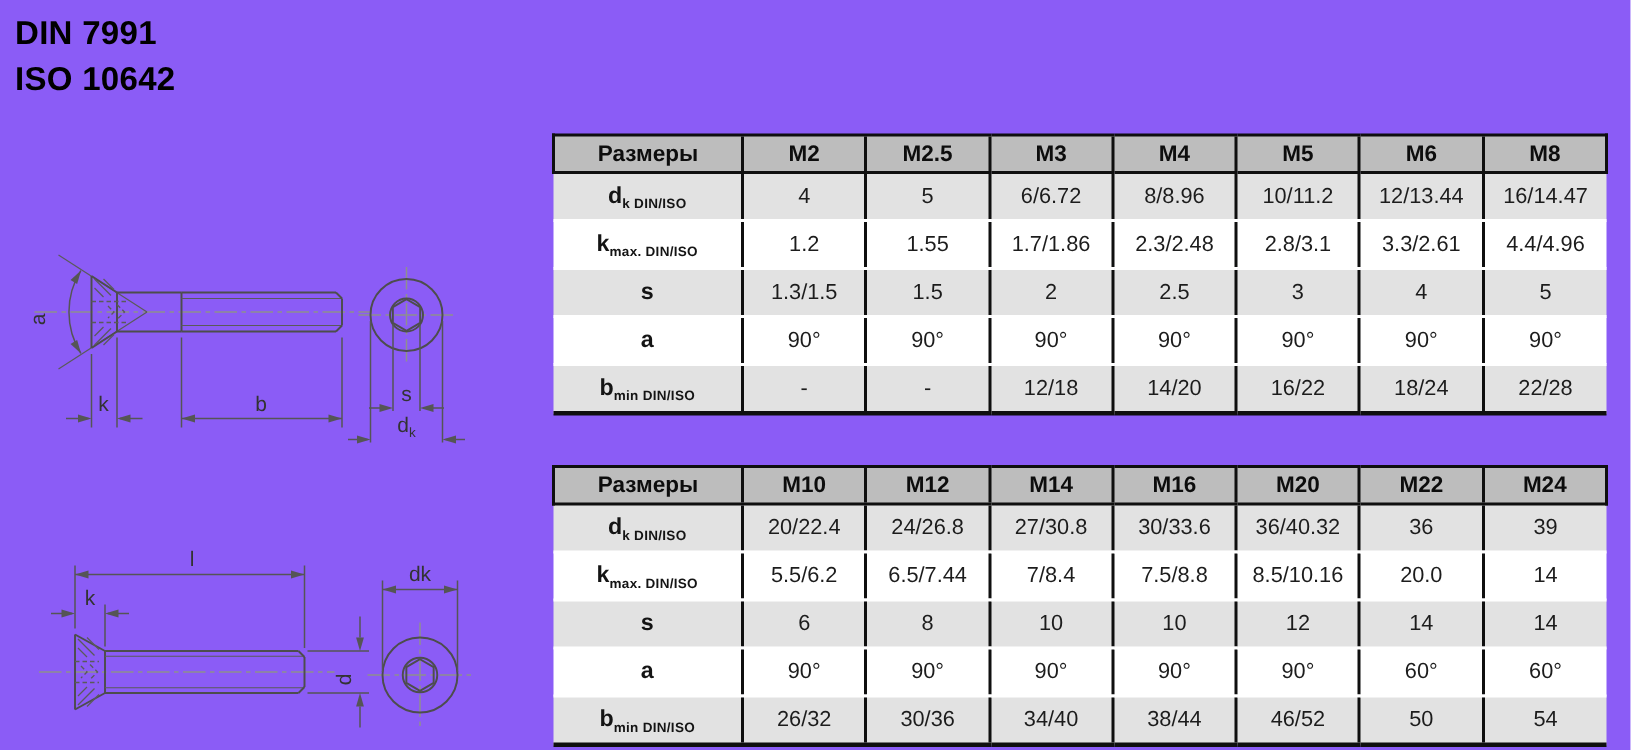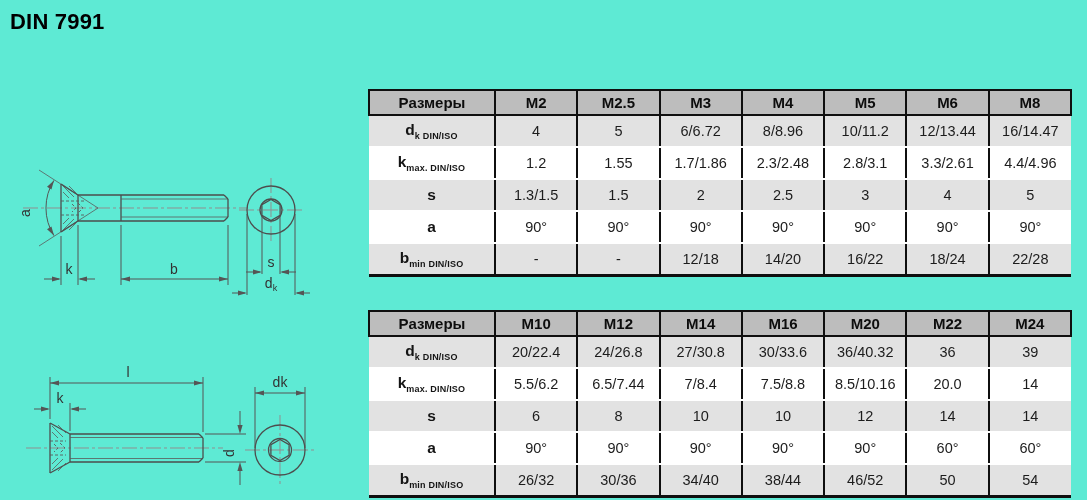--- a/index.html
+++ b/index.html
@@ -1,16 +1,16 @@
 <!DOCTYPE html>
 <html><head>
 <meta charset="utf-8">
 <style>
   html,body{margin:0;padding:0;background:#fff;}
-  .canvas{position:relative;width:1087px;height:500px;background:#5eead4;
+  .canvas{position:relative;width:1087px;height:500px;background:#8b5cf6;
           font-family:"Liberation Sans",sans-serif;overflow:hidden;}
 
   .titles{position:absolute;left:10px;top:6px;}
   .t-line{font-size:22px;font-weight:bold;color:#000;line-height:31px;letter-spacing:.2px;}
   .subtitle{position:absolute;left:10px;top:86px;font-size:21px;color:#101010;}
 
   .drawing1{position:absolute;left:8px;top:146px;}
   .drawing2{position:absolute;left:8px;top:353px;}
 
   .tblwrap1{position:absolute;left:368px;top:89px;}
@@ -37,20 +37,21 @@
   .cline{stroke:#8f8f8f;stroke-width:1;fill:none;stroke-dasharray:15 3 3 3;}
   .ah{fill:#555;stroke:none;}
 </style>
 </head>
 <body>
 
 <div class="canvas">
 
   <div class="titles">
     <div class="t-line">DIN 7991</div>
+    <div class="t-line">ISO 10642</div>
   </div>
 
   <svg class="drawing1" width="340" height="154" viewBox="0 0 340 154">
     <g>
       <line class="cline" x1="15" y1="62" x2="240" y2="62"></line>
 
       <line class="thin" x1="90" y1="62" x2="31" y2="24"></line>
       <line class="thin" x1="90" y1="62" x2="31" y2="100"></line>
       <path class="dim" d="M45.9,34.4 A52,52 0 0 0 45.9,89.6"></path>
       <polygon class="ah" points="0,0 -9,2.6 -9,-2.6" transform="translate(46,34.4) rotate(-58)"></polygon>

